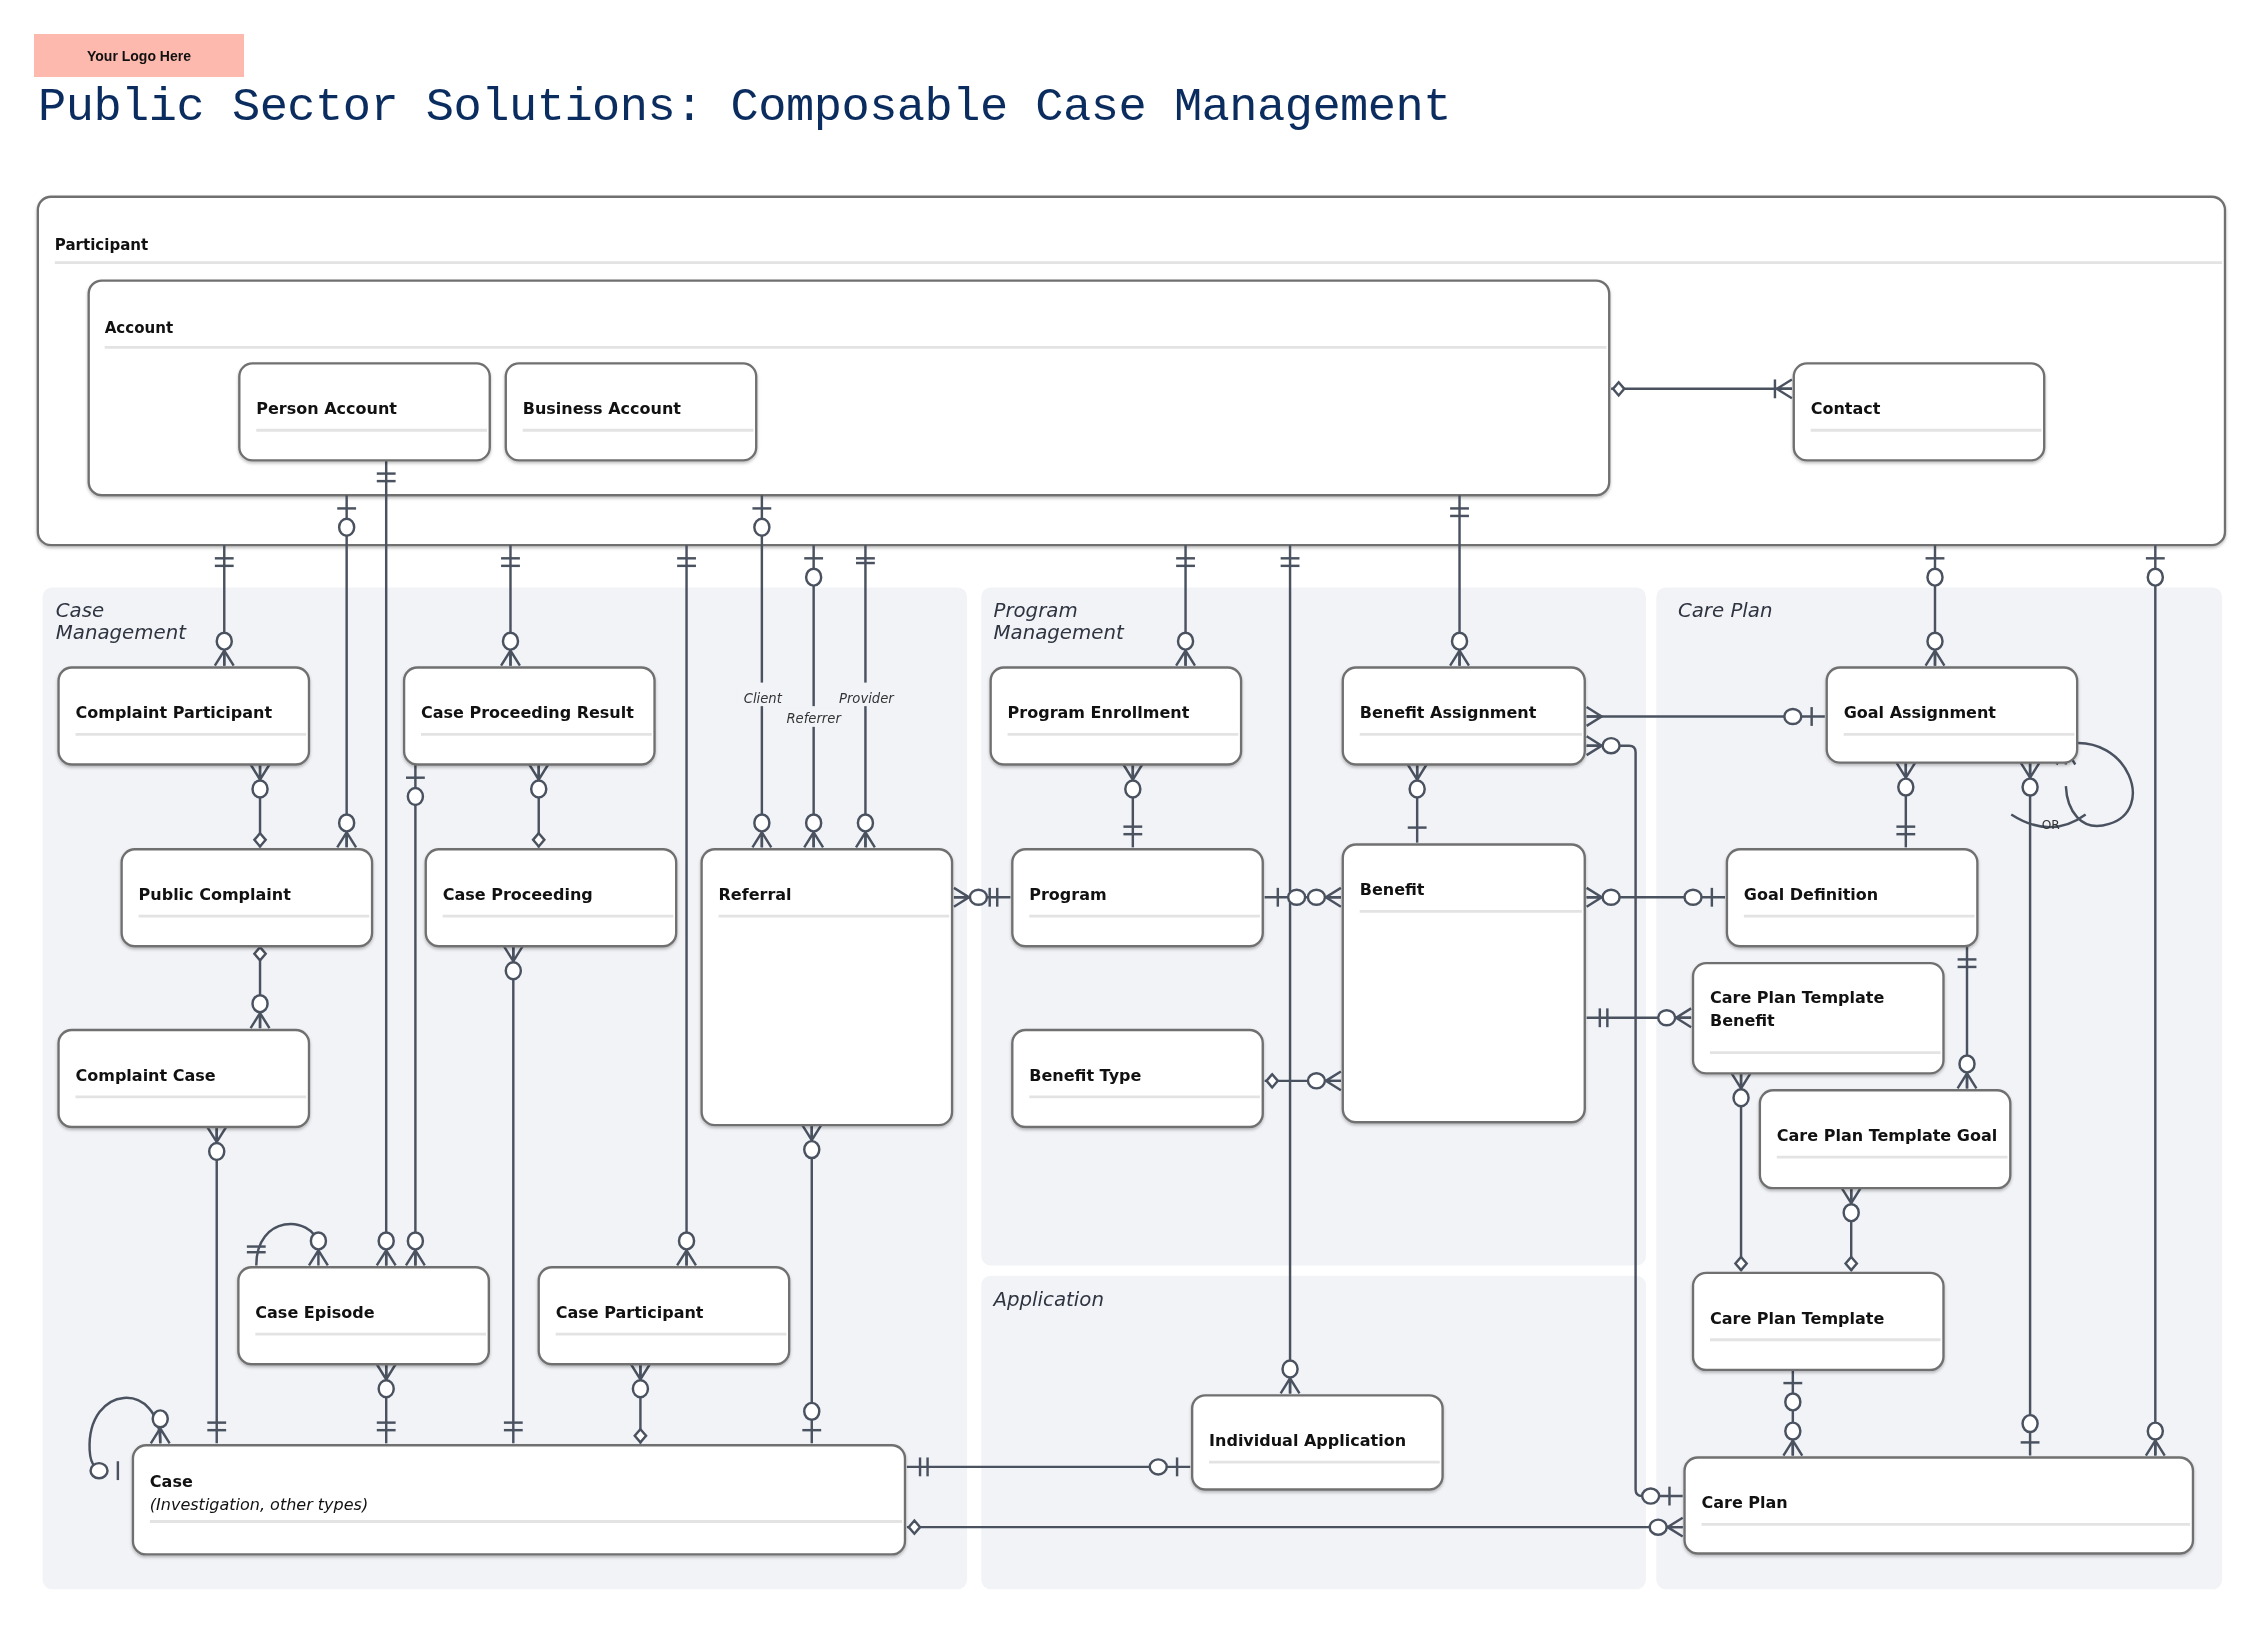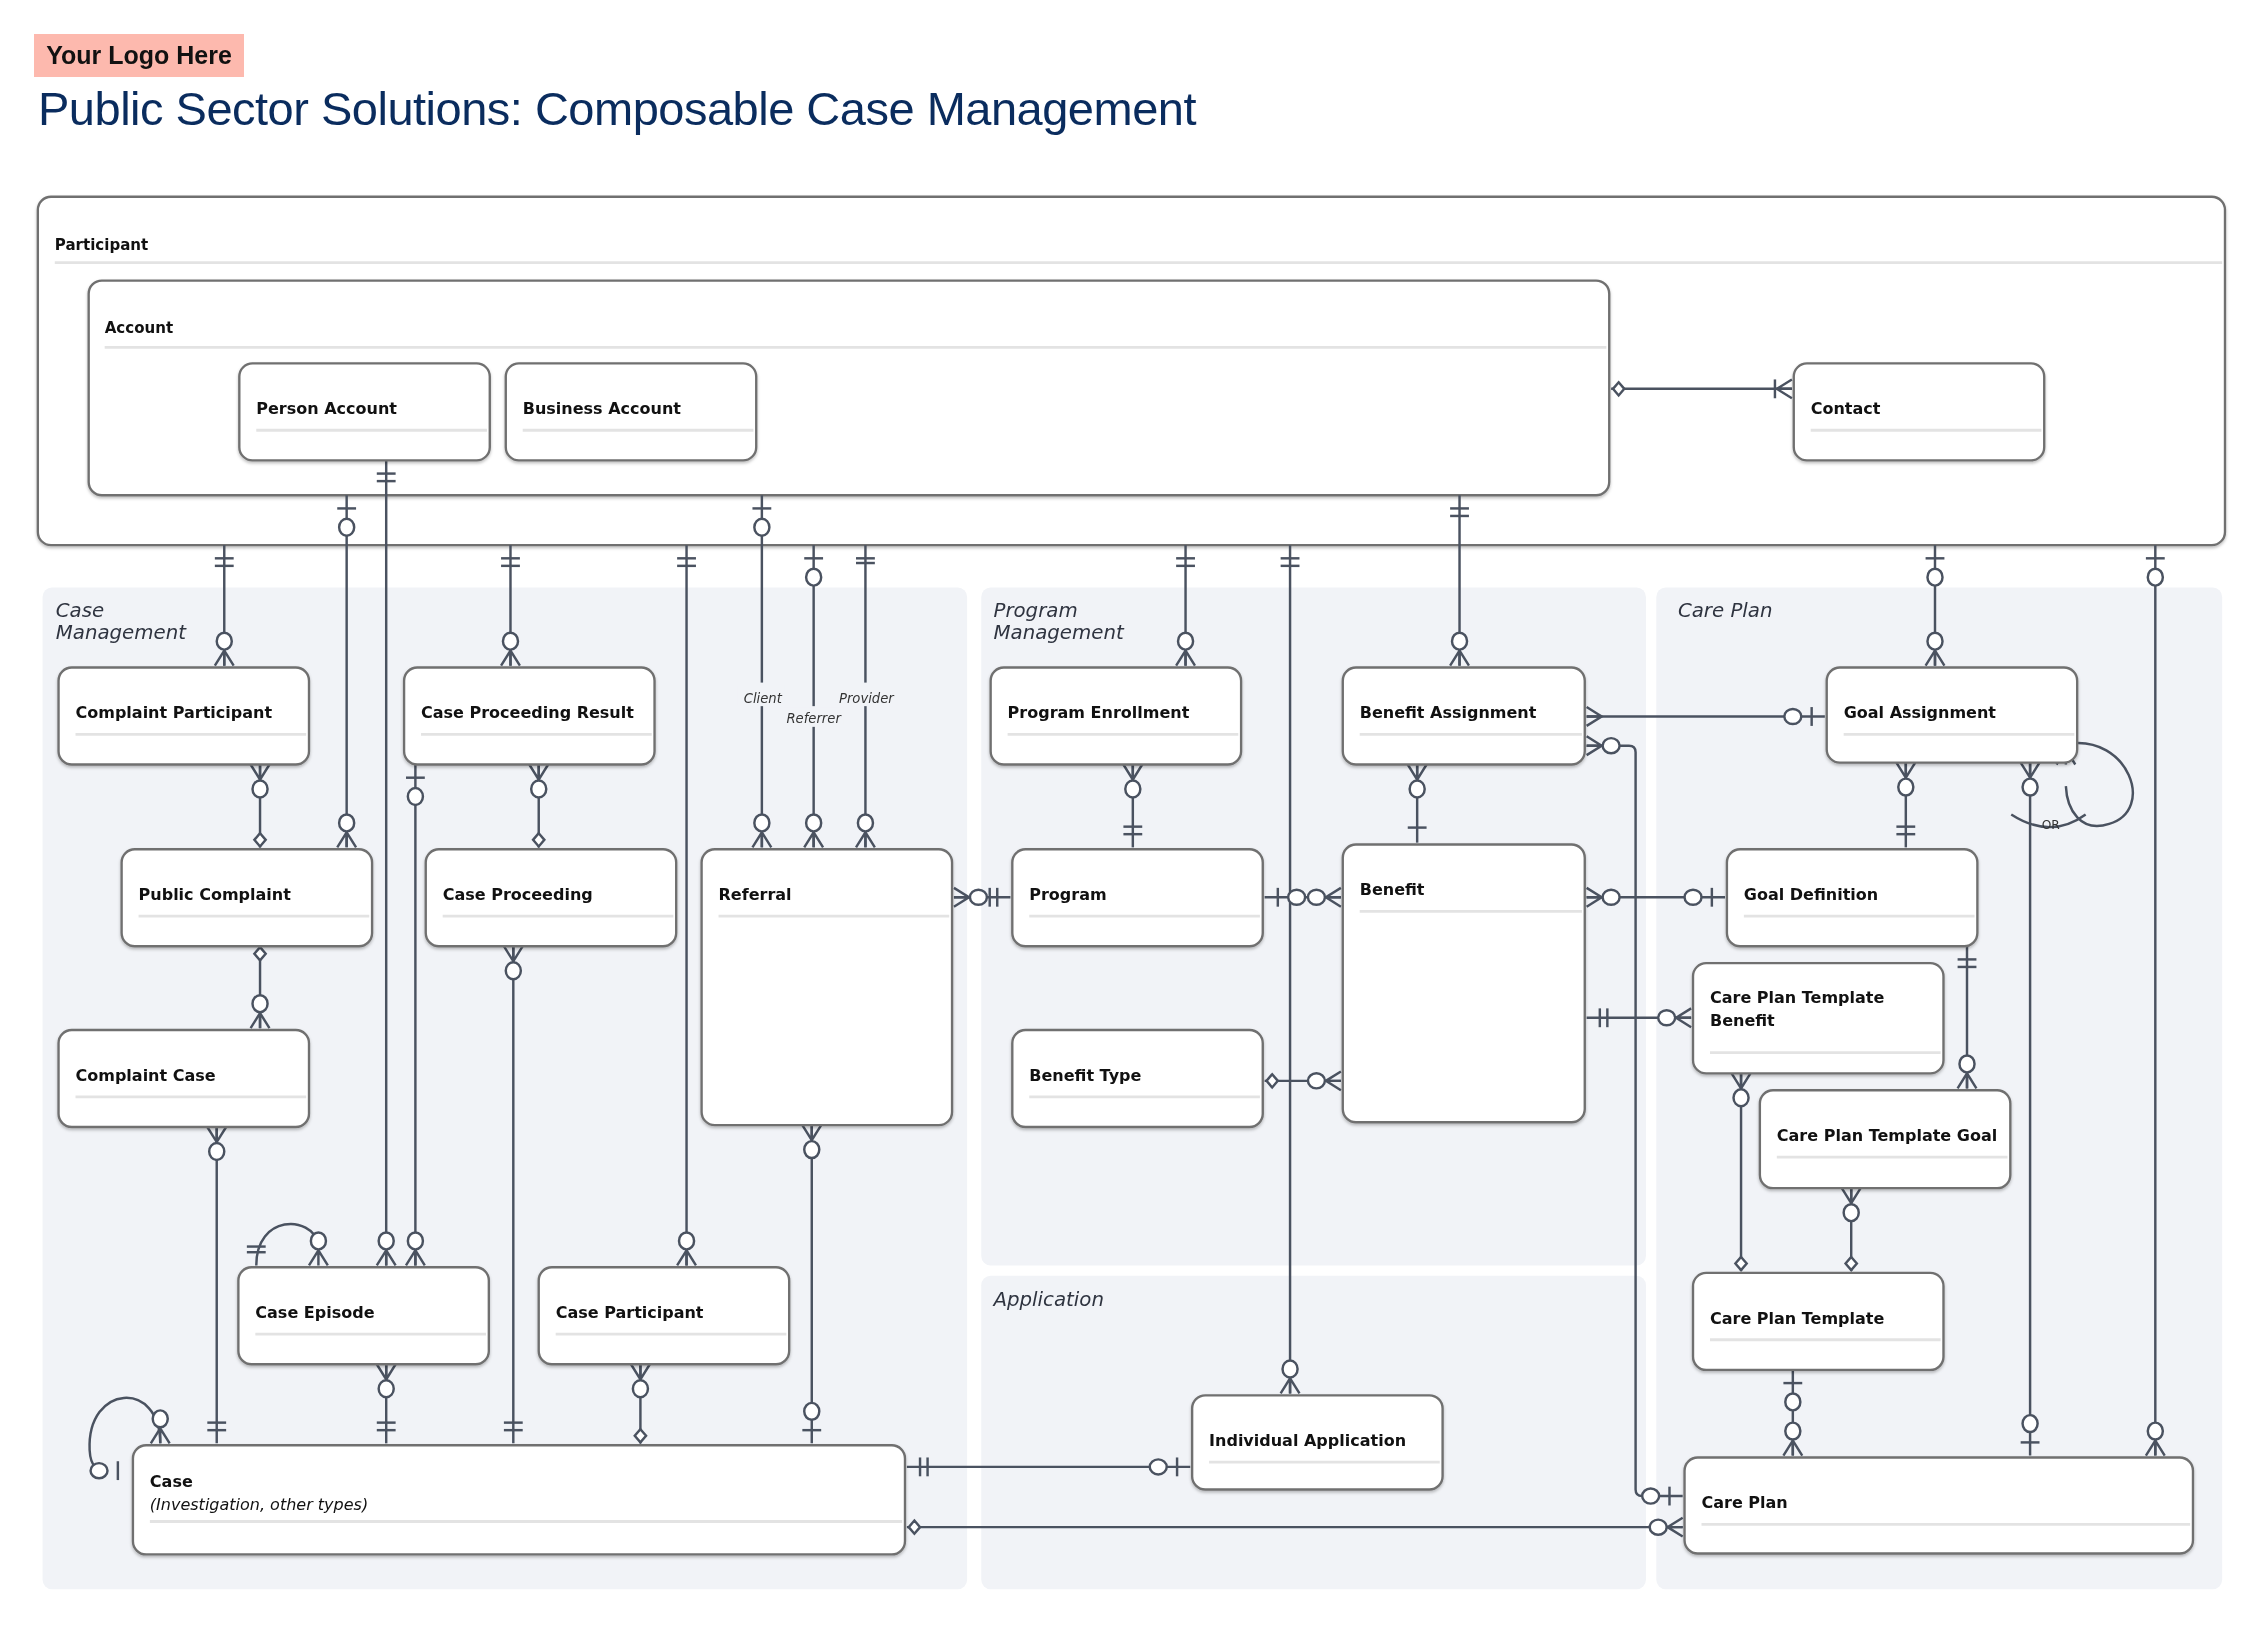--- a/index.html
+++ b/index.html
@@ -1,18 +1,18 @@
 <!DOCTYPE html>
 <html style="font-size:15px"><head>
 <meta charset="utf-8">
 <style>
   html, body { margin:0; padding:0; background:#ffffff; }
   body { width:2260px; height:1626px; position:relative; overflow:hidden; font-family:"Liberation Sans", sans-serif; }
-  .logo { position:absolute; left:34px; top:34px; width:210px; height:43px; background:#fdb9ae; display:flex; align-items:center; justify-content:center; font-weight:bold; font-size:25px; color:#111; }
-  .title { position:absolute; left:38px; top:81px; font-size:47px; color:#0a2c5e; font-family:Liberation Sans, sans-serif; font-weight:normal; letter-spacing:-0.5px; white-space:nowrap; }
+  .logo { position:absolute; left:34px; top:34px; width:210px; height:43px; background:#fdb9ae; display:flex; align-items:center; justify-content:center; font-weight:bold; font-size:14px; color:#111; }
+  .title { position:absolute; left:38px; top:81px; font-size:47px; color:#0a2c5e; font-family:Liberation Mono, monospace; font-weight:normal; letter-spacing:-0.5px; white-space:nowrap; }
   svg#diagram { position:absolute; left:0; top:0; }
   .section-bg { fill:#f1f3f7; }
   .section-label { font-family:"DejaVu Sans", sans-serif; font-style:italic; font-size:21px; fill:#2f3440; }
   .container-box { fill:#ffffff; stroke:#707070; stroke-width:2.5; }
   .container-label { font-family:"DejaVu Sans", sans-serif; font-weight:bold; font-size:16px; fill:#111; }
   .sep { stroke:#e3e3e3; stroke-width:3; }
   .entity-box { fill:#ffffff; stroke:#707070; stroke-width:2.5; filter:url(#shadow); }
   .entity-label { font-family:"DejaVu Sans", sans-serif; font-weight:bold; font-size:17px; fill:#111; }
   .entity-sub { font-family:"DejaVu Sans", sans-serif; font-style:italic; font-size:17px; fill:#111; }
   .rel { stroke:#4a5260; stroke-width:2.6; fill:none; }

